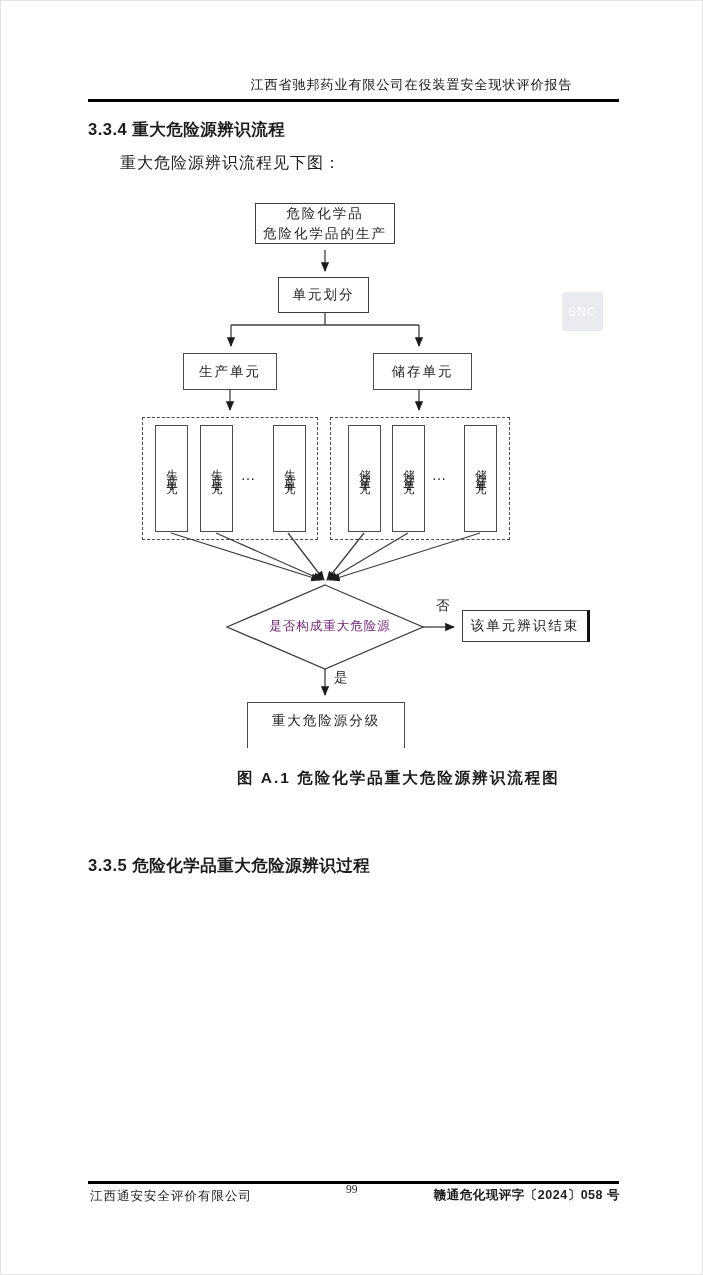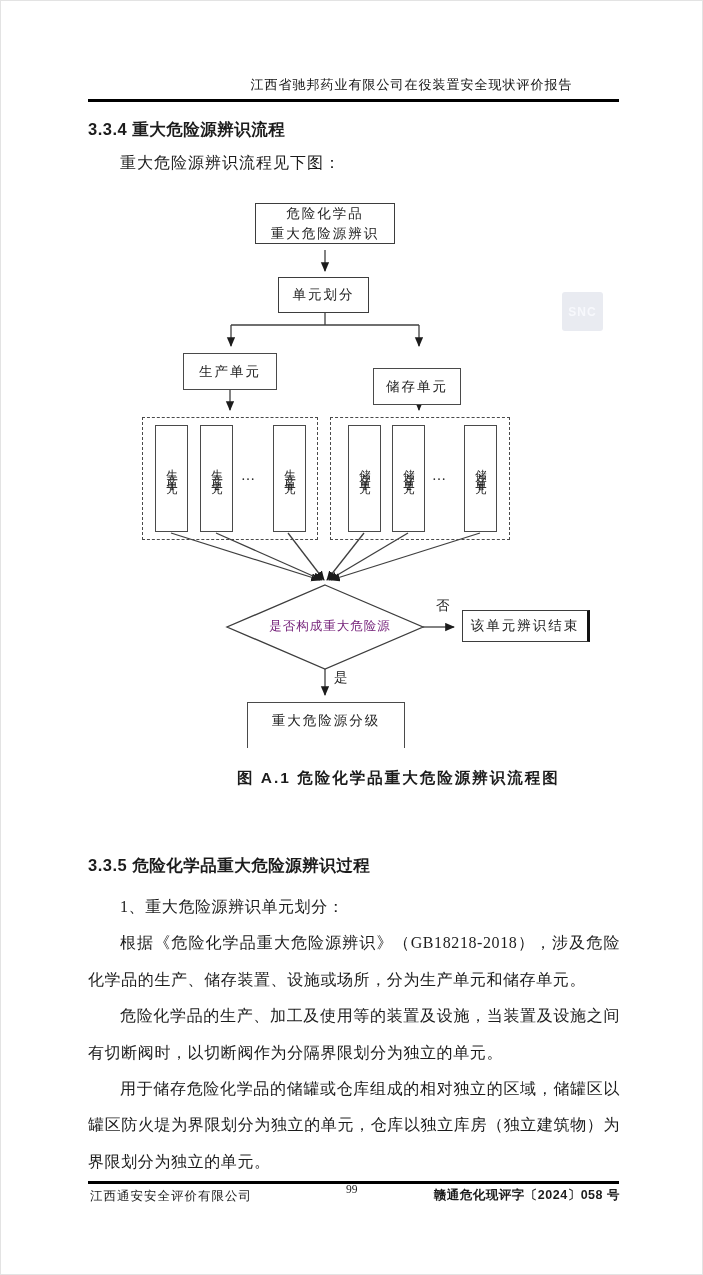--- a/index.html
+++ b/index.html
@@ -38,21 +38,21 @@
   .fbox {
     background:#fff; border:1.4px solid #3d3d3d; box-sizing:border-box;
     display:flex; align-items:center; justify-content:center;
     font-size:13.5px; letter-spacing:2px; text-align:center; color:#222;
   }
   .fbox.thin { border-width:1px; border-color:#4a4a4a; }
   .start-box { left:255px; top:203px; width:140px; height:41px; flex-direction:column;
                line-height:20px; }
   .unitdiv-box { left:278px; top:277px; width:91px; height:36px; }
   .prod-box { left:183px; top:353px; width:94px; height:37px; }
-  .stor-box { left:373px; top:368px; width:88px; height:37px; }
+  .stor-box { left:373px; top:353px; width:99px; height:37px; }
   .dashed-group { border:1.2px dashed #4a4a4a; background:transparent; box-sizing:border-box; }
   .dg-left { left:142px; top:417px; width:176px; height:123px; }
   .dg-right { left:330px; top:417px; width:180px; height:123px; }
   .vunit {
     width:33px; height:107px; top:425px; background:#fff; border:1px solid #4a4a4a;
     box-sizing:border-box; display:flex; align-items:center; justify-content:center;
     writing-mode:vertical-rl; text-orientation:upright;
     font-size:11.5px; letter-spacing:5px; color:#222;
   }
   .ell { font-size:14px; letter-spacing:1px; color:#222; }
@@ -105,21 +105,21 @@
       <line x1="408" y1="533" x2="329" y2="580" marker-end="url(#arr)"></line>
       <line x1="480" y1="533" x2="331" y2="580" marker-end="url(#arr)"></line>
       <polygon points="325,585 423,627 325,669 227,627" fill="#ffffff" stroke="#3d3d3d"></polygon>
       <line x1="423" y1="627" x2="454" y2="627" marker-end="url(#arr)"></line>
       <line x1="325" y1="669" x2="325" y2="695" marker-end="url(#arr)"></line>
     </g>
   </svg>
 
   <div class="abs fbox start-box">
     <span>危险化学品</span>
-    <span>重大危险源辨识</span>
+    <span>危险化学品的生产</span>
   </div>
   <div class="abs fbox unitdiv-box">单元划分</div>
   <div class="abs fbox thin prod-box">生产单元</div>
   <div class="abs fbox thin stor-box">储存单元</div>
 
   <div class="abs dashed-group dg-left"></div>
   <div class="abs dashed-group dg-right"></div>
 
   <div class="abs vunit" style="left:155px;">生产单元1</div>
   <div class="abs vunit" style="left:200px;">生产单元2</div>
@@ -136,25 +136,19 @@
   <div class="abs branch-label" style="left:334px; top:669px;">是</div>
 
   <div class="abs fbox end-box">该单元辨识结束</div>
   <div class="abs grading-box">重大危险源分级</div>
 
   <div class="abs caption">图 A.1  危险化学品重大危险源辨识流程图</div>
 
   <div class="abs watermark">SNC</div>
 
   <div class="abs h335">3.3.5 危险化学品重大危险源辨识过程</div>
-  <div class="abs bodyflow">
-    <p>1、重大危险源辨识单元划分：</p>
-    <p>根据《危险化学品重大危险源辨识》（GB18218-2018），涉及危险化学品的生产、储存装置、设施或场所，分为生产单元和储存单元。</p>
-    <p>危险化学品的生产、加工及使用等的装置及设施，当装置及设施之间有切断阀时，以切断阀作为分隔界限划分为独立的单元。</p>
-    <p>用于储存危险化学品的储罐或仓库组成的相对独立的区域，储罐区以罐区防火堤为界限划分为独立的单元，仓库以独立库房（独立建筑物）为界限划分为独立的单元。</p>
-  </div>
 
   <div class="abs rule-bottom"></div>
   <div class="abs footer-company">江西通安安全评价有限公司</div>
   <div class="abs footer-page">99</div>
   <div class="abs footer-doc">赣通危化现评字〔2024〕058 号</div>
 
 </div>
 
 </body></html>

